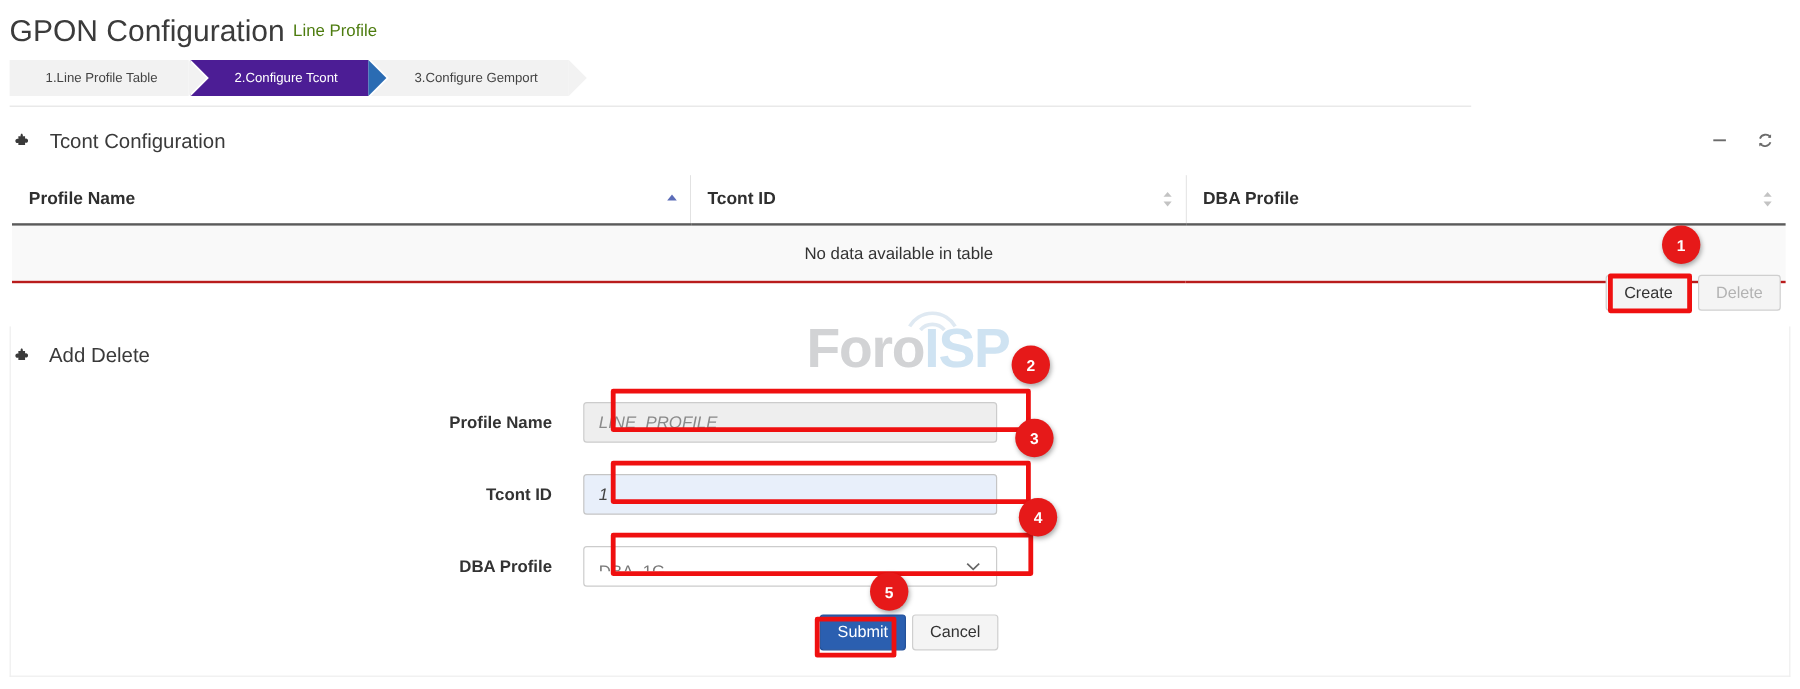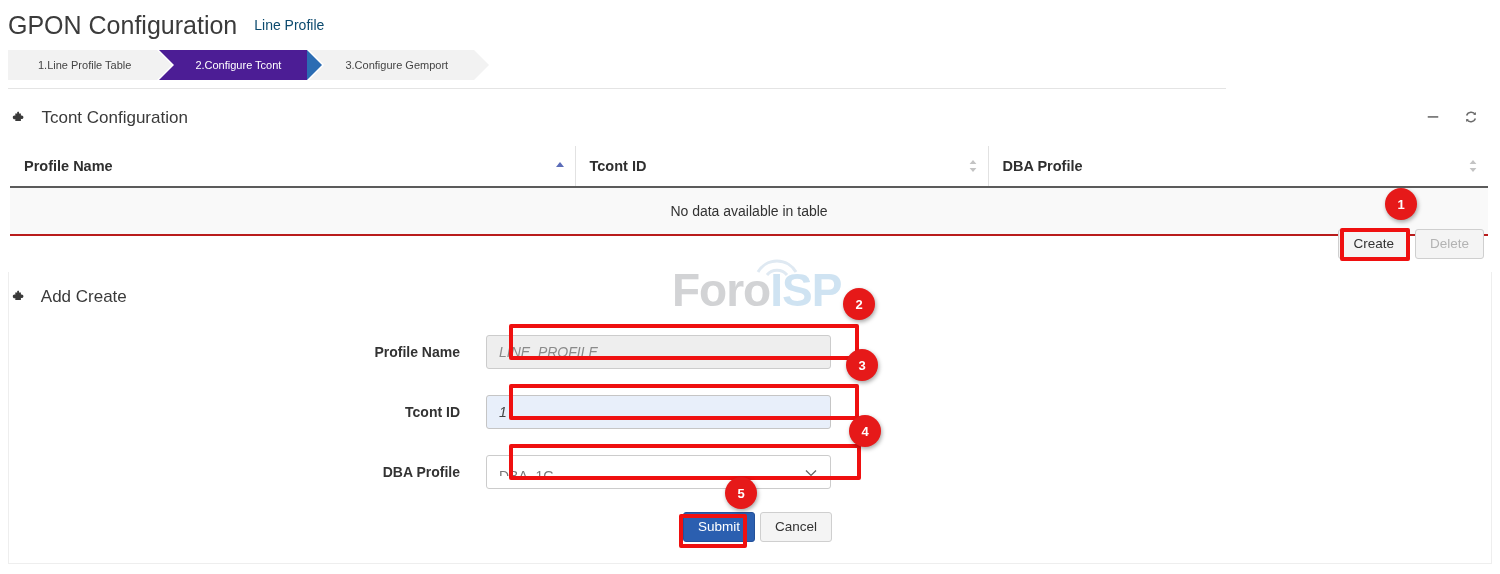--- a/index.html
+++ b/index.html
@@ -45,22 +45,21 @@
     position: absolute;
     left: 8px; top: 10px;
     font-size: 25px;
     color: #3b3b3b;
     font-weight: normal;
     line-height: 30px;
     white-space: nowrap;
   }
   .app-subtitle {
     font-size: 14px;
-    color: #0c4a6e;
-    margin-left: 10px;
+    color: #4d7c0f;
     vertical-align: 4px;
   }
 
   
   .wizard {
     position: absolute;
     left: 8px; top: 50px;
     height: 30px;
     display: flex;
     align-items: stretch;
@@ -413,21 +412,21 @@
   </div>
 
   <div class="panel-frame"></div>
 
   <div class="panel-head" style="left:12px; top:286px;">
     <span class="puzzle-icon">
       <svg viewBox="0 0 16 16" width="16" height="16">
         <path fill="#3a3a3a" d="M6.2 1.2c1.1 0 1.9.7 1.9 1.6 0 .3-.1.5-.2.7h2.0v2.1c.2-.1.5-.2.8-.2 1 0 1.7.8 1.7 1.8s-.7 1.8-1.7 1.8c-.3 0-.6-.1-.8-.2v2.1H4.3V9.0c-.2.1-.5.2-.8.2-1 0-1.7-.8-1.7-1.8s.7-1.8 1.7-1.8c.3 0 .6.1.8.2V3.5h2.0c-.1-.2-.2-.4-.2-.7 0-.9.8-1.6 1.9-1.6z" transform="translate(-1,1)"></path>
       </svg>
     </span>
-    <span>Add Create</span>
+    <span>Add Delete</span>
   </div>
 
   <div class="form">
 
     <div class="frow">
       <div class="flabel">Profile Name</div>
       <div class="fctrl">
         <input class="inp readonly" type="text" readonly="" value="LINE_PROFILE" style="">
       </div>
     </div>

